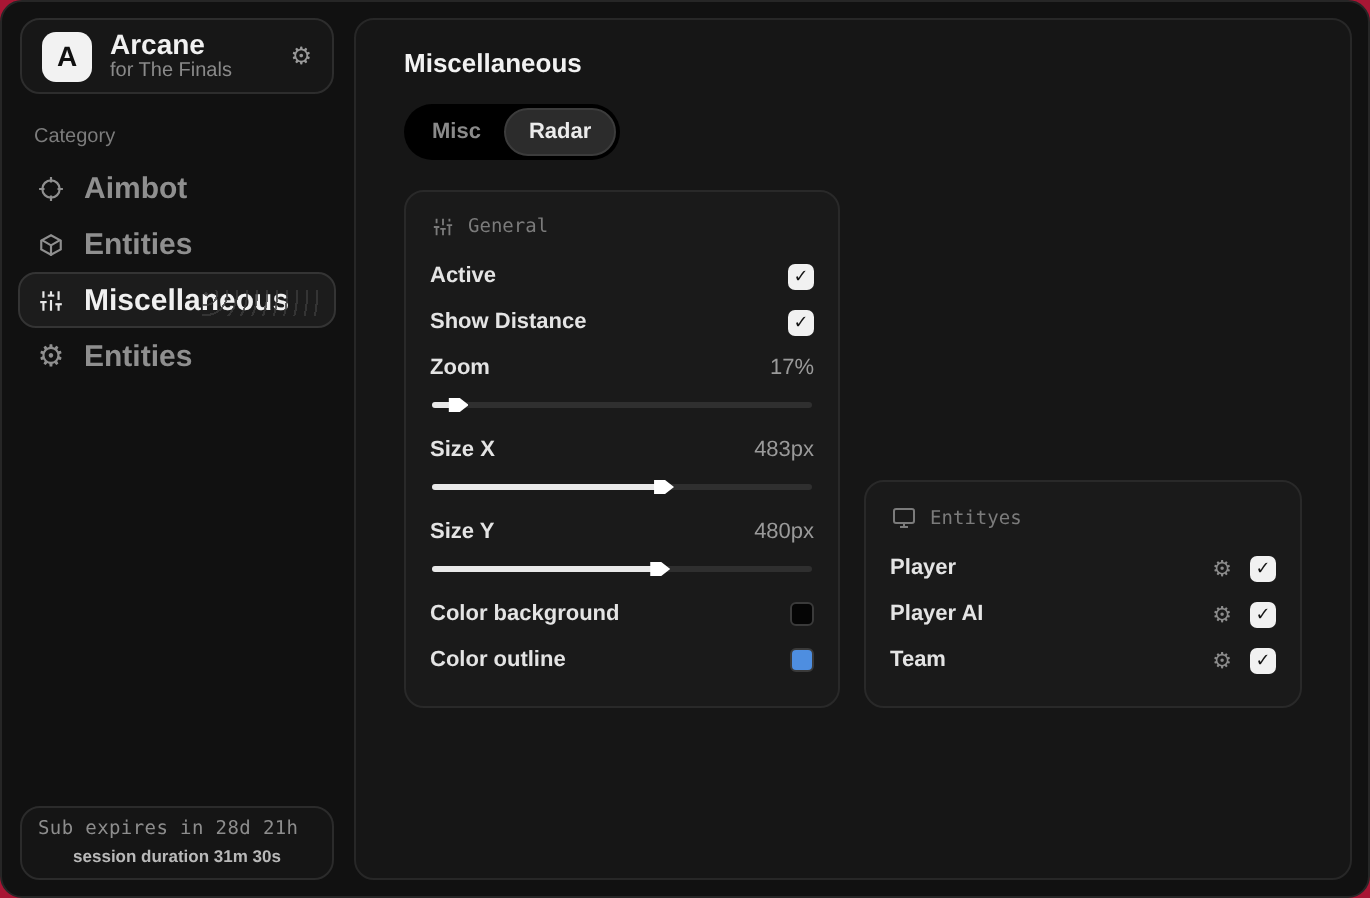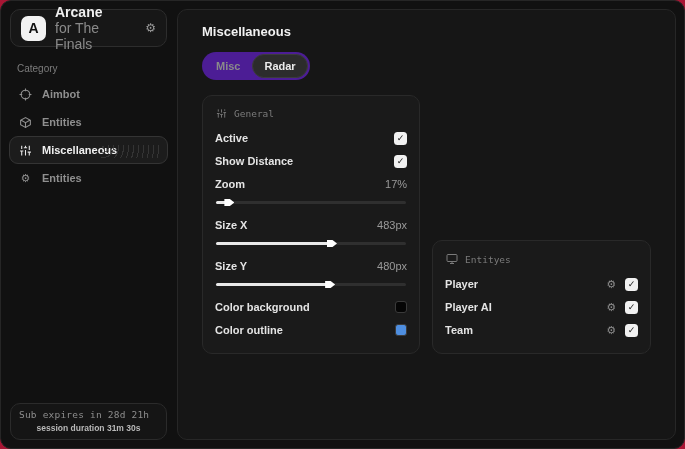--- a/index.html
+++ b/index.html
@@ -33,32 +33,32 @@
   }
   .brand-logo {
     width:25px; height:25px; border-radius:7px;
     background:#f2f2f2; color:#101010;
     font-weight:bold; font-size:14px;
     display:flex; align-items:center; justify-content:center;
     flex:0 0 25px;
   }
   .brand-text { flex:1; line-height:1.15; }
   .brand-title { color:#f0f0f0; font-size:14px; font-weight:bold; }
-  .brand-subtitle { color:#8a8a8a; font-size:14px; }
+  .brand-subtitle { color:#8a8a8a; font-size:10px; }
   .brand-gear { color:#9a9a9a; font-size:12px; cursor:pointer; }
   .category-label {
     color:#7c7c7c; font-size:10px;
     margin:16px 0 6px 16px;
   }
   .nav { display:flex; flex-direction:column; }
   .nav-item {
     height:28px; margin:0 8px;
     display:flex; align-items:center; gap:10px;
     padding:0 9px;
-    color:#8f8f8f; font-size:11px; font-weight:bold;
+    color:#8f8f8f; font-size:15px; font-weight:bold;
     border:1px solid transparent; border-radius:9px;
     cursor:pointer; position:relative;
   }
   .nav-item .nav-icon { width:13px; display:inline-flex; justify-content:center; color:#8f8f8f; }
   .nav-item.active {
     background:#1c1c1c;
     border-color:#343434;
     color:#f0f0f0;
   }
   .nav-item.active .nav-icon { color:#e8e8e8; }
@@ -78,21 +78,21 @@
   
   .main {
     flex:1; margin:8px 8px 8px 1px;
     background:#161616;
     border:1px solid #272727;
     border-radius:10px;
     padding:12px 24px;
     overflow:hidden;
   }
   .main-title { color:#f2f2f2; font-size:13px; font-weight:bold; margin-top:2px; }
-  .tabs { margin-top:13px; display:inline-flex; align-items:center; background:#4c1d95; border-radius:15px; padding:2px; }
+  .tabs { margin-top:13px; display:inline-flex; align-items:center; background:#000000; border-radius:15px; padding:2px; }
   .tab {
     font-size:11px; font-weight:bold; color:#8a8a8a;
     padding:5px 11px; border-radius:13px; cursor:pointer;
     border:1px solid transparent;
   }
   .tab.active { background:#2c2c2c; border-color:#3c3c3c; color:#ececec; }
   .panels { margin-top:15px; display:flex; gap:12px; align-items:flex-end; }
   .panel {
     background:#1a1a1a;
     border:1px solid #292929;

